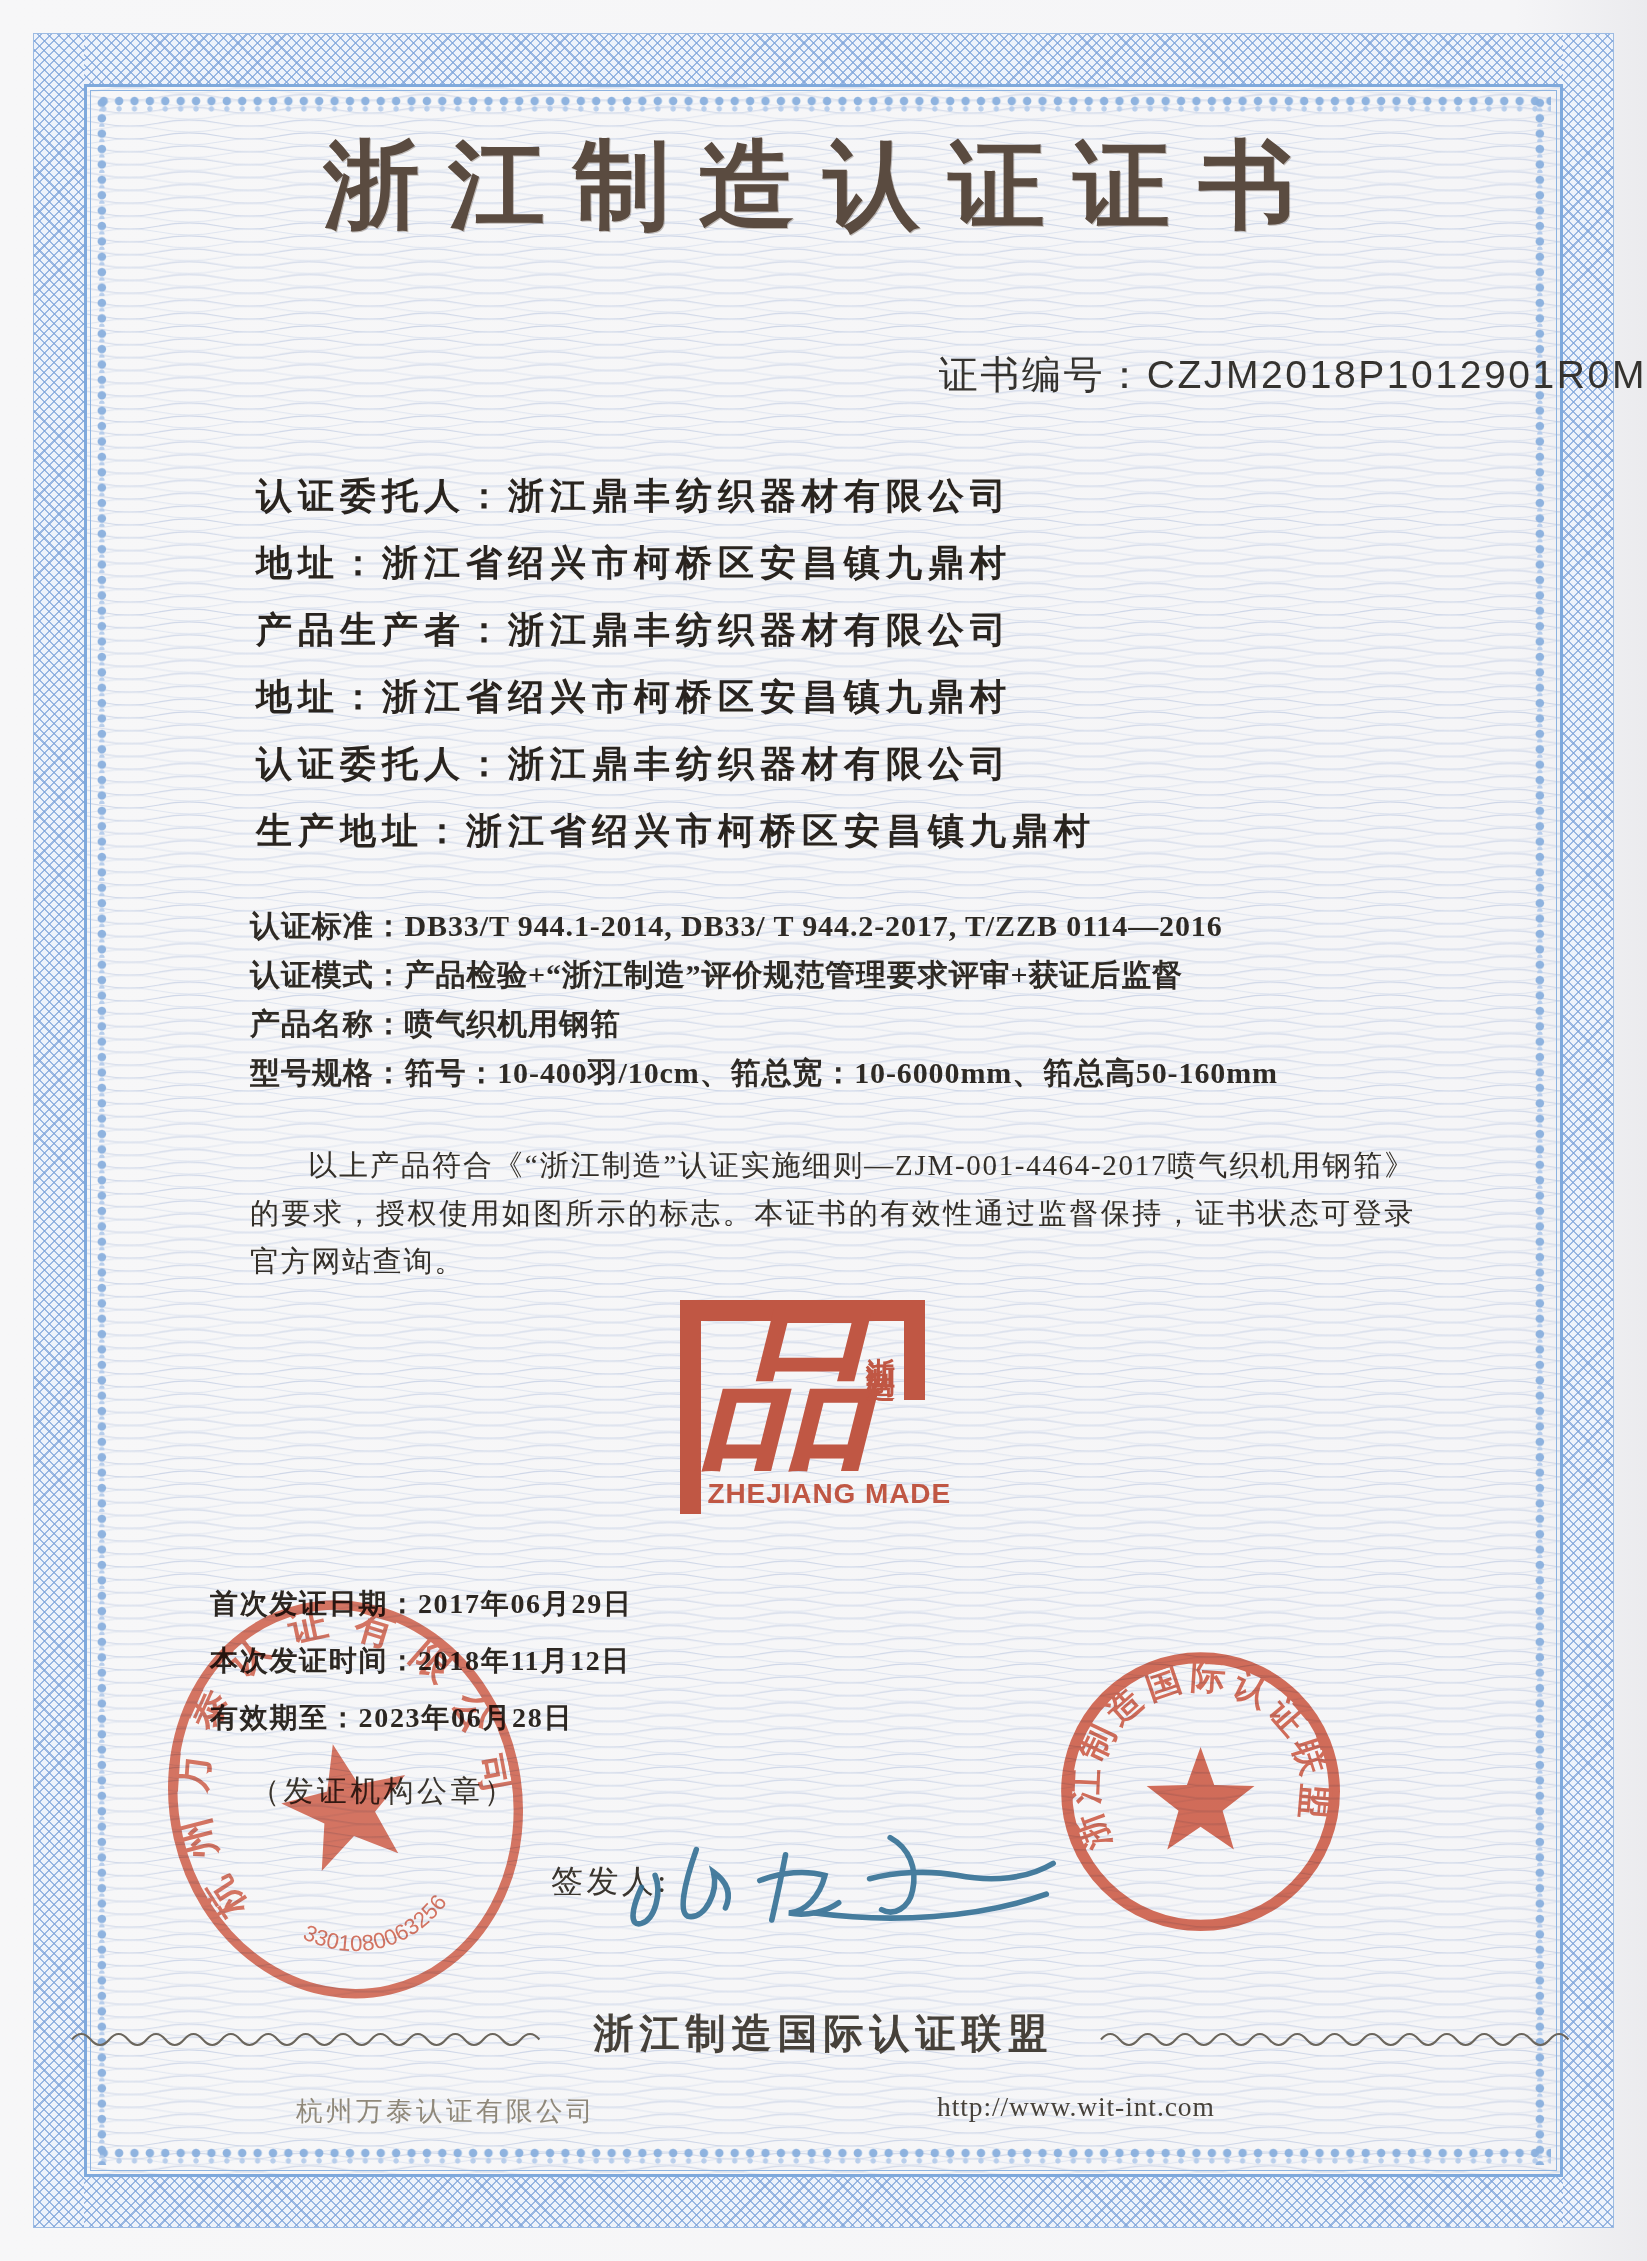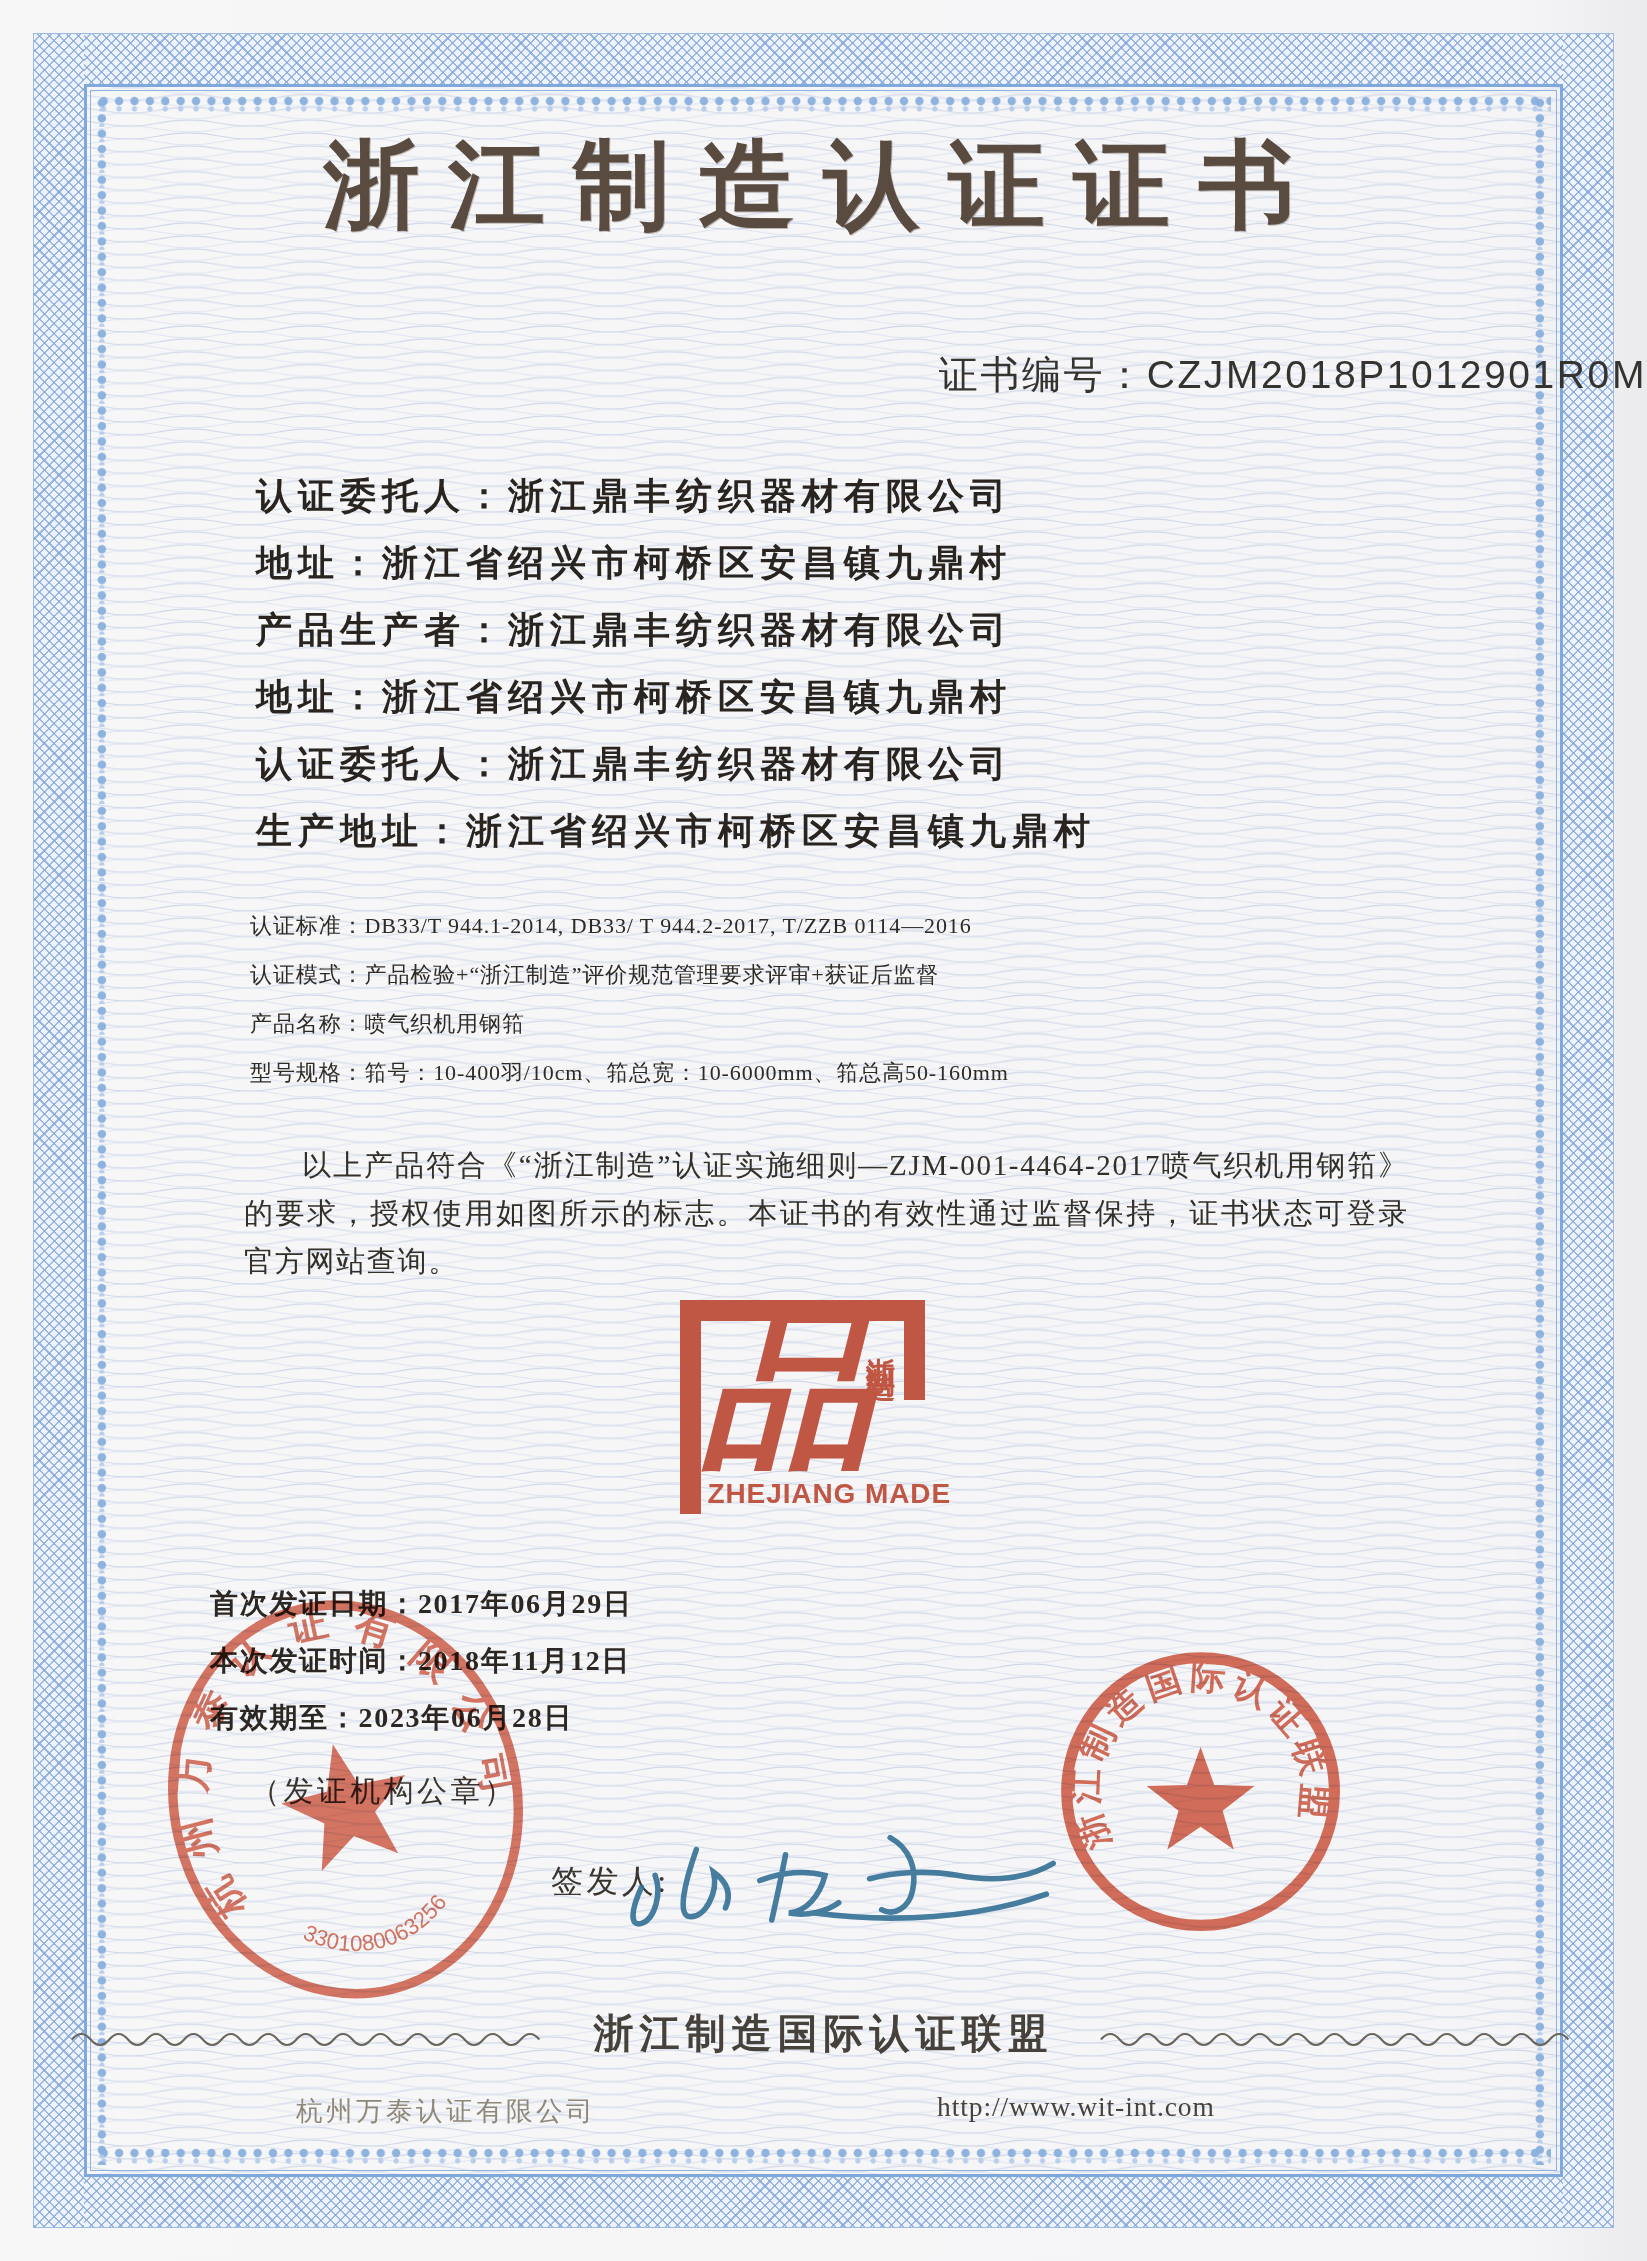--- a/index.html
+++ b/index.html
@@ -36,23 +36,23 @@
   .title{left:0; right:0; top:122px; text-align:center;
     font-size:96px; font-weight:bold; letter-spacing:29px; color:#5a4b40;
     text-shadow:0.9px 0.9px 0 rgba(90,75,64,.35);}
   .certno{left:0; right:0; top:348px; text-align:right;
     font-family:"Liberation Sans","DejaVu Sans",sans-serif;
     font-size:39px; color:#35332f; letter-spacing:2.6px;}
   .parties{left:256px; top:463px; width:1201px;}
   .parties .line{height:67px; line-height:67px; font-size:36px; font-weight:bold;
     letter-spacing:6px; color:#29241f; white-space:nowrap;}
   .standards{left:250px; top:901px; width:1218px;}
-  .standards .line{height:49px; line-height:49px; font-size:22px; font-weight:normal;
+  .standards .line{height:49px; line-height:49px; font-size:30px; font-weight:bold;
     letter-spacing:0.9px; color:#2e2a25; white-space:nowrap;}
-  .statement{left:244px; top:1141px; width:1165px; font-size:29px; line-height:48px;
+  .statement{left:250px; top:1141px; width:1165px; font-size:29px; line-height:48px;
     color:#332f29; text-indent:2em; text-align:justify; letter-spacing:1.7px;}
   
   .logo{left:680px; top:1300px; width:245px; height:218px; color:#c05744;}
   .logo .bar-top{position:absolute;left:0;top:0;width:100%;height:20.6px;background:#c05744;}
   .logo .bar-rt{position:absolute;right:0;top:0;width:20.6px;height:100px;background:#c05744;}
   .logo .bar-lt{position:absolute;left:0;top:0;width:20.6px;height:214px;background:#c05744;}
   .logo .glyph{position:absolute;left:22px;top:1.7px;font-size:172px;line-height:1;
     font-weight:bold;font-style:italic;font-family:"DejaVu Serif",serif;}
   .logo .vtext{position:absolute;right:24px;top:34px;writing-mode:vertical-rl;
     font-size:29px;font-weight:bold;letter-spacing:5.1px;}

